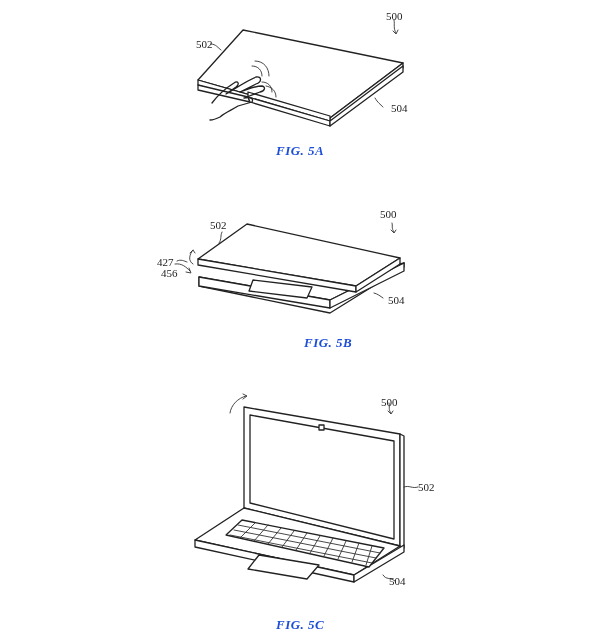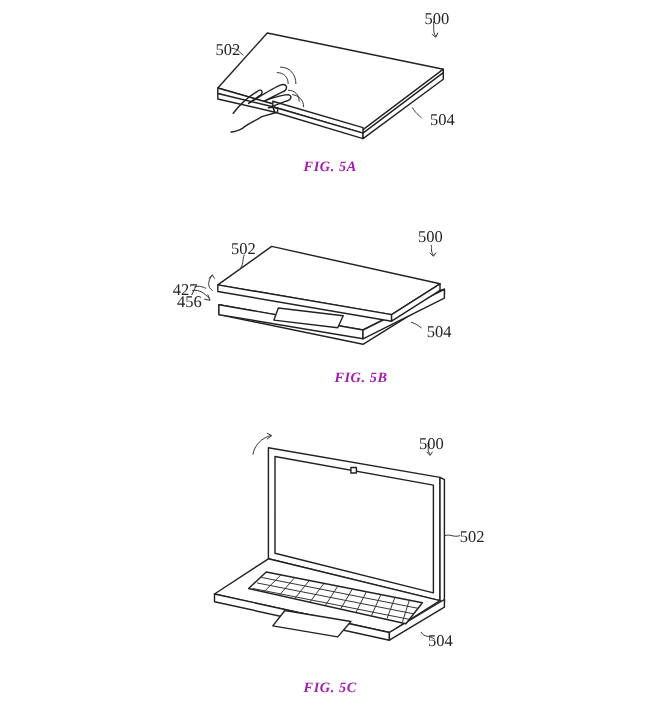--- a/index.html
+++ b/index.html
@@ -2,22 +2,22 @@
 <html><head>
 <meta charset="utf-8">
 <style>
   html, body { margin: 0; padding: 0; background: #ffffff; }
   body { width: 600px; height: 641px; position: relative; overflow: hidden; font-family: "Liberation Serif", "DejaVu Serif", serif; }
   .fig { position: absolute; left: 0; width: 600px; }
   svg { position: absolute; left: 0; top: 0; }
   .ln { fill: none; stroke: #222; stroke-width: 1.3; stroke-linejoin: round; stroke-linecap: round; }
   .thin { fill: none; stroke: #333; stroke-width: 0.9; stroke-linecap: round; }
   .wf { fill: #fff; stroke: #222; stroke-width: 1.3; stroke-linejoin: round; }
-  .ref { position: absolute; font-size: 15px; color: #222; font-family: "Liberation Serif", serif; }
-  .caption { position: absolute; font-size: 13px; font-style: italic; font-weight: bold; color: #a21caf; letter-spacing: 0.5px; }
+  .ref { position: absolute; font-size: 11px; color: #222; font-family: "Liberation Serif", serif; }
+  .caption { position: absolute; font-size: 13px; font-style: italic; font-weight: bold; color: #1d4ed8; letter-spacing: 0.5px; }
 </style>
 </head>
 <body>
 
 <div class="fig" style="top:0;height:170px;">
   <svg width="600" height="170">
 
     <polygon class="wf" points="243,30 403,63 330,118 198,80"></polygon>
 
     <polygon class="wf" points="198,80 330,118 330,123 198,85"></polygon>

